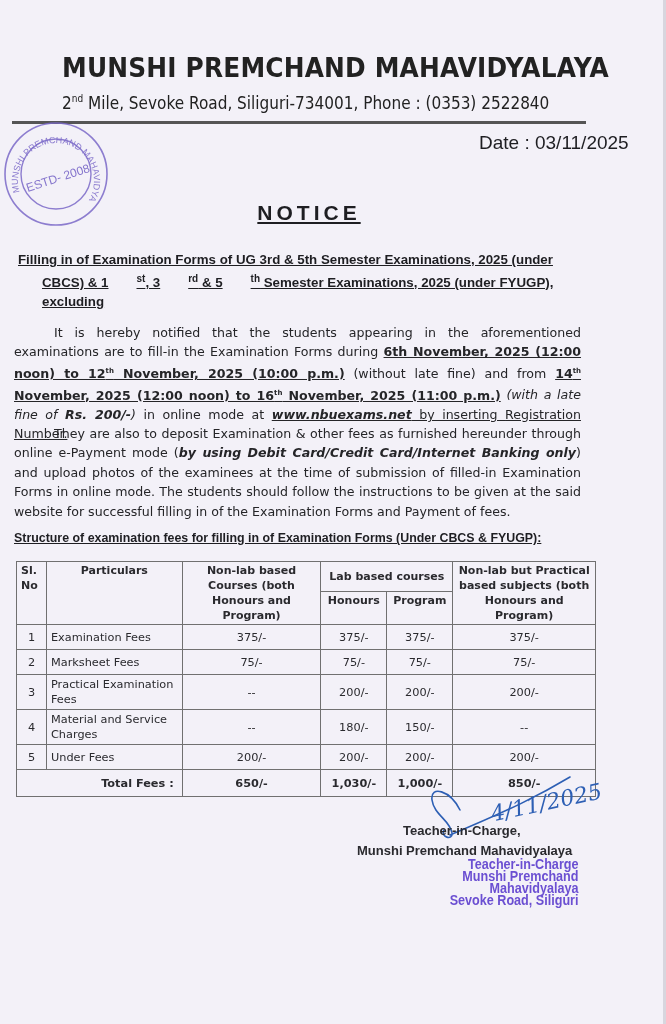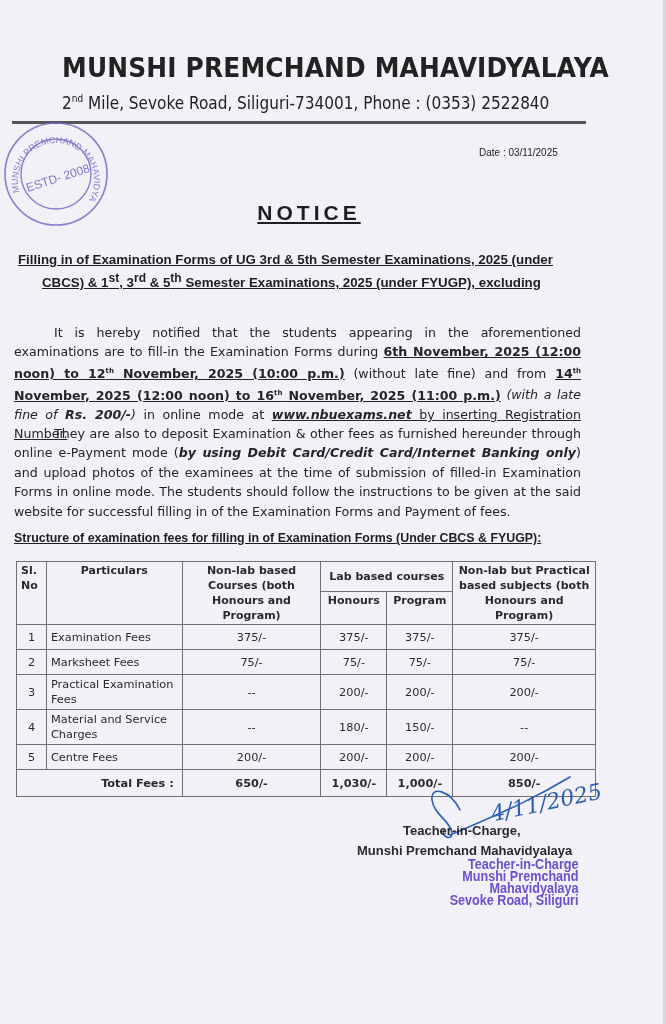--- a/index.html
+++ b/index.html
@@ -22,34 +22,34 @@
     position: absolute; left: 62px; top: 93px;
     font-size: 17px; color: #222; font-family: "DejaVu Sans", sans-serif;
     transform: scaleX(0.9); transform-origin: left;
   }
   .address sup { font-size: 10px; }
   .header-rule { position: absolute; left: 12px; top: 121px; width: 574px; height: 3px; background: #555; }
 
   .stamp {
     position: absolute; left: 2px; top: 120px; width: 108px; height: 108px;
   }
-  .date { position: absolute; left: 479px; top: 147px; font-size: 10px; }
+  .date { position: absolute; left: 479px; top: 132px; font-size: 19px; }
 
   .notice-title {
     position: absolute; left: 0; width: 590px; top: 201px; text-align: center;
     font-size: 21px; font-weight: bold; letter-spacing: 4px; text-decoration: underline; padding-left: 14px;
   }
 
   .subject {
     position: absolute; left: 18px; top: 250px; width: 565px;
     font-size: 13.3px; font-weight: bold; line-height: 19px; text-decoration: underline;
     font-family: "Liberation Sans", sans-serif;
   }
   .subject .l2, .subject .l3 { display: block; padding-left: 24px; }
-  .subject sup { font-size: 12px; }
+  .subject sup { font-size: 10px; margin-left: 28px; }
 
   .para {
     position: absolute; left: 14px; width: 567px;
     font-size: 12.6px; line-height: 19.4px; text-align: justify;
     font-family: "DejaVu Sans", sans-serif; color: #252528;
   }
   .para p { margin: 0; text-indent: 40px; }
   .para .u { text-decoration: underline; font-weight: bold; }
   .para sup { font-size: 7px; }
   .para .it { font-style: italic; }
@@ -186,21 +186,21 @@
     <tr class="tall">
       <td>4</td>
       <td class="part">Material and Service Charges</td>
       <td>--</td>
       <td>180/-</td>
       <td>150/-</td>
       <td>--</td>
     </tr>
     <tr>
       <td>5</td>
-      <td class="part">Centre Fees</td>
+      <td class="part">Under Fees</td>
       <td>200/-</td>
       <td>200/-</td>
       <td>200/-</td>
       <td>200/-</td>
     </tr>
     <tr class="total">
       <td class="tlabel" colspan="2">Total Fees :</td>
       <td>650/-</td>
       <td>1,030/-</td>
       <td>1,000/-</td>

